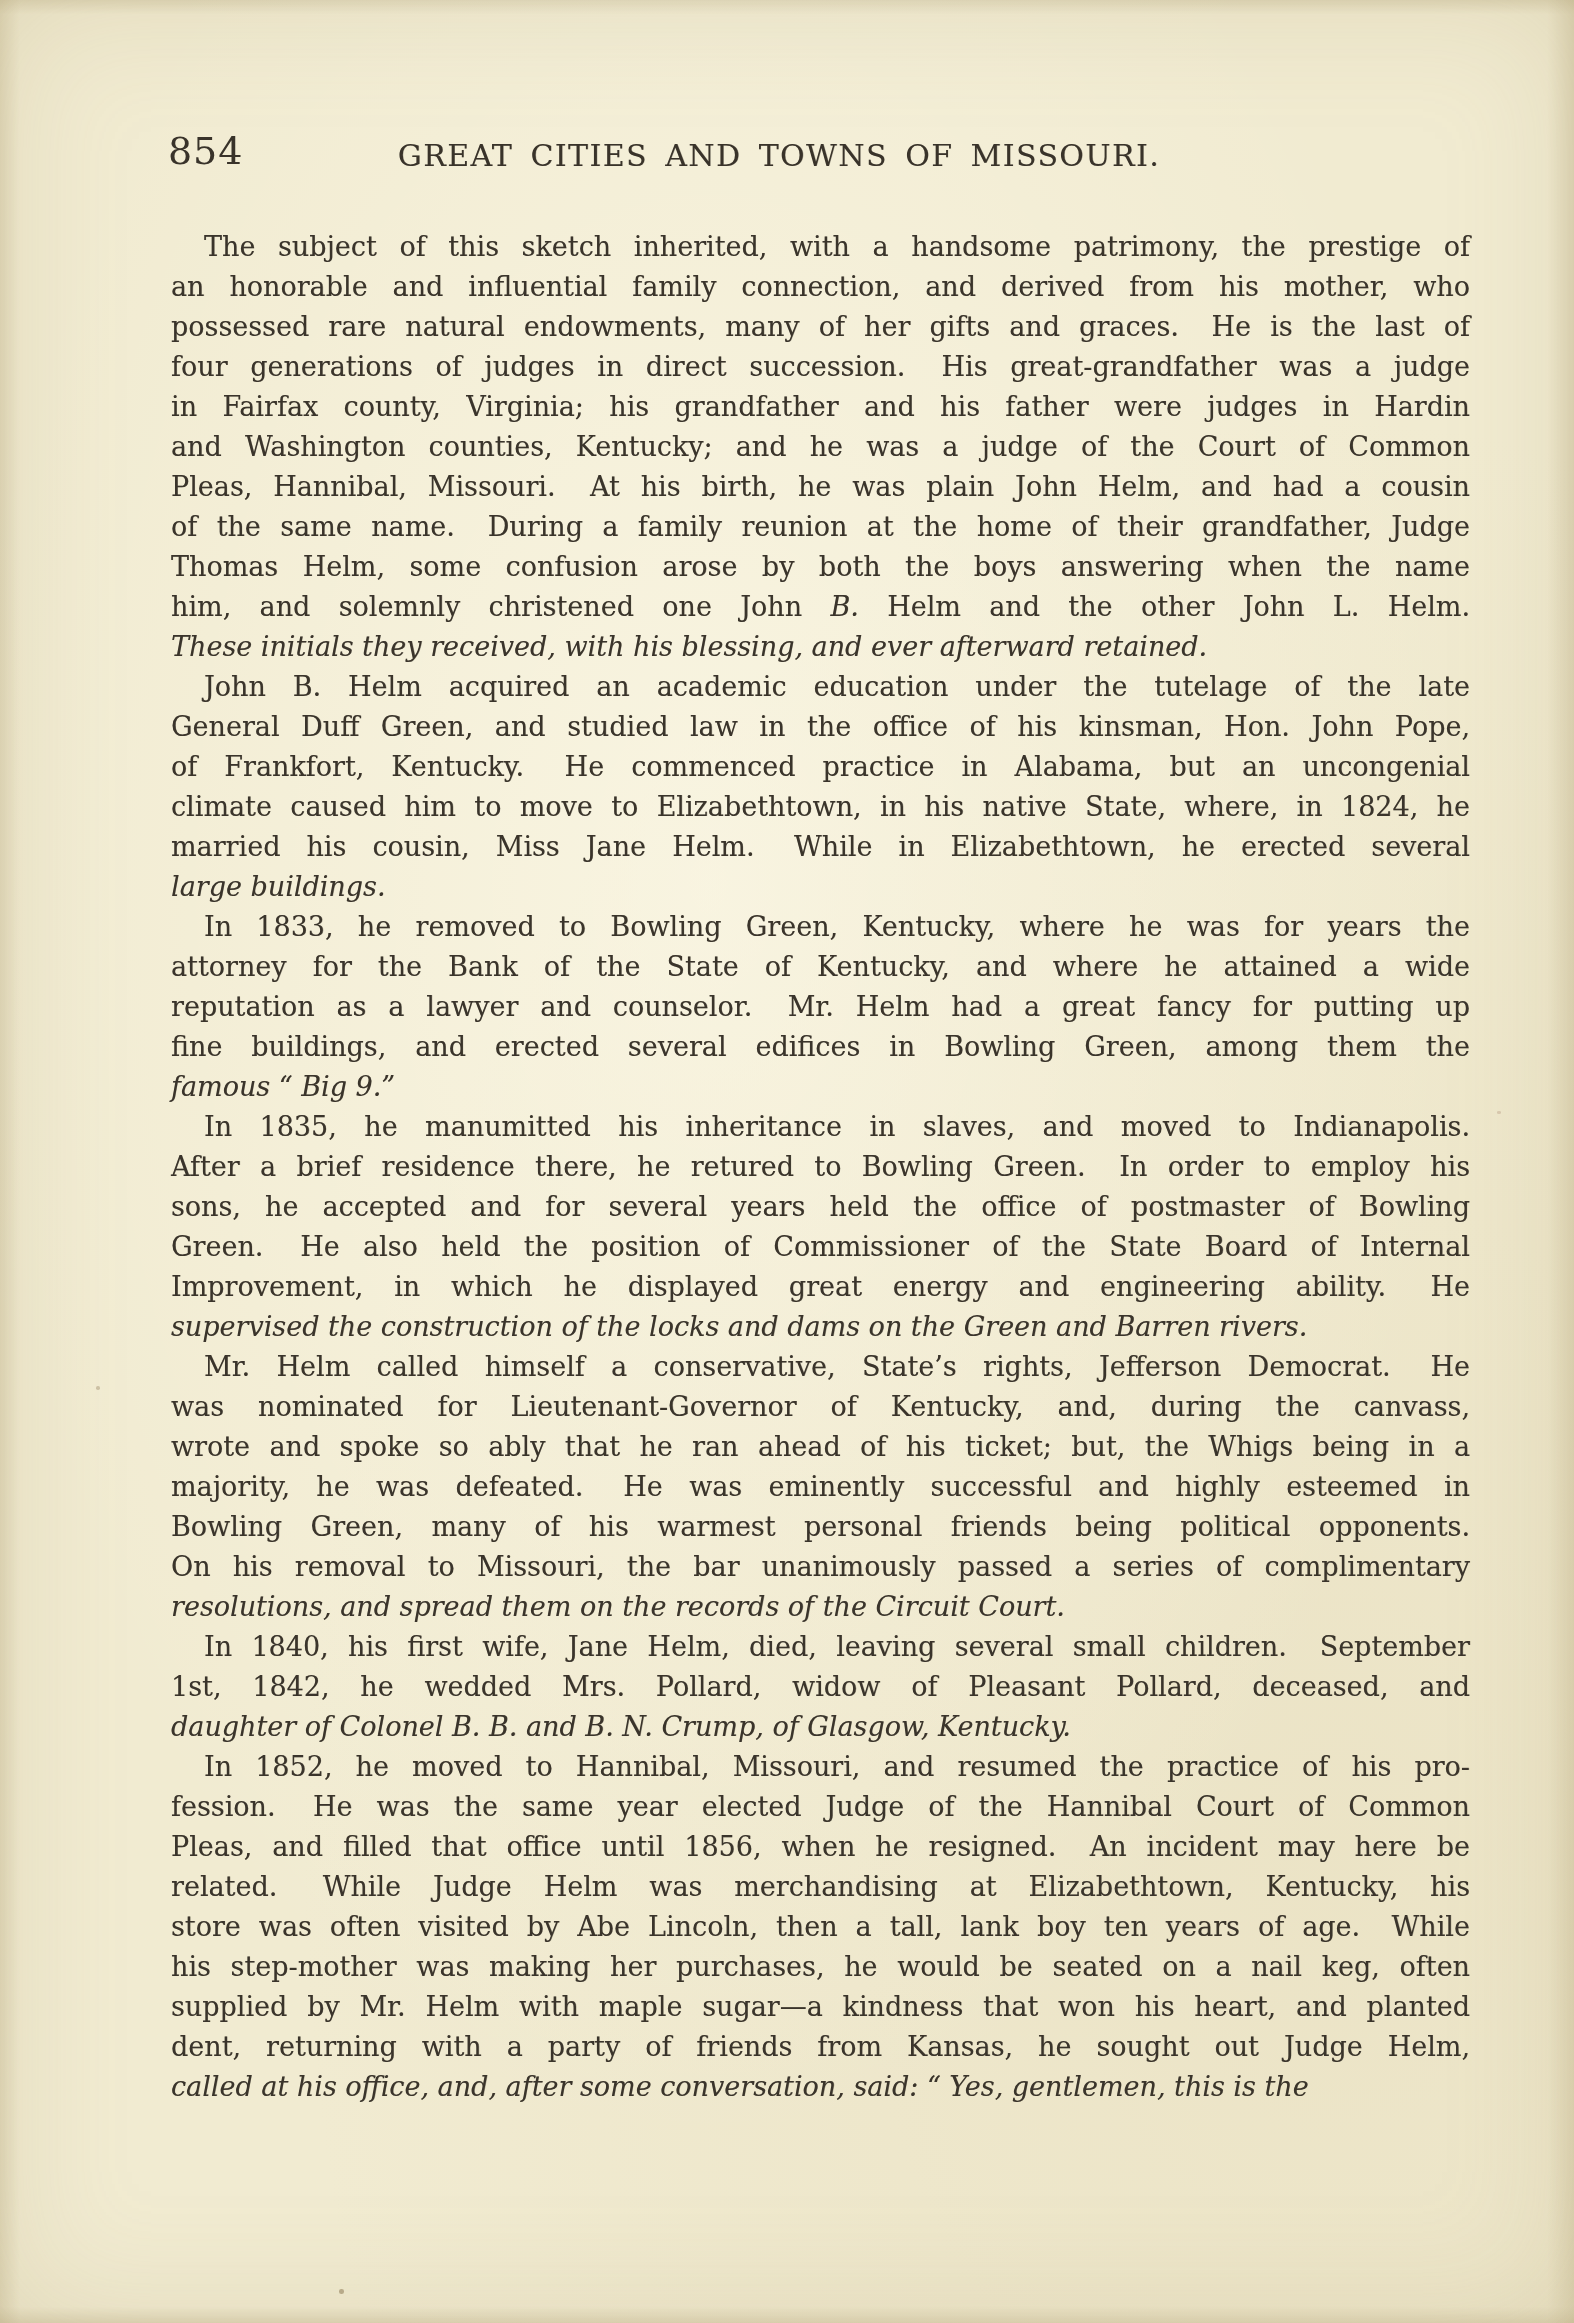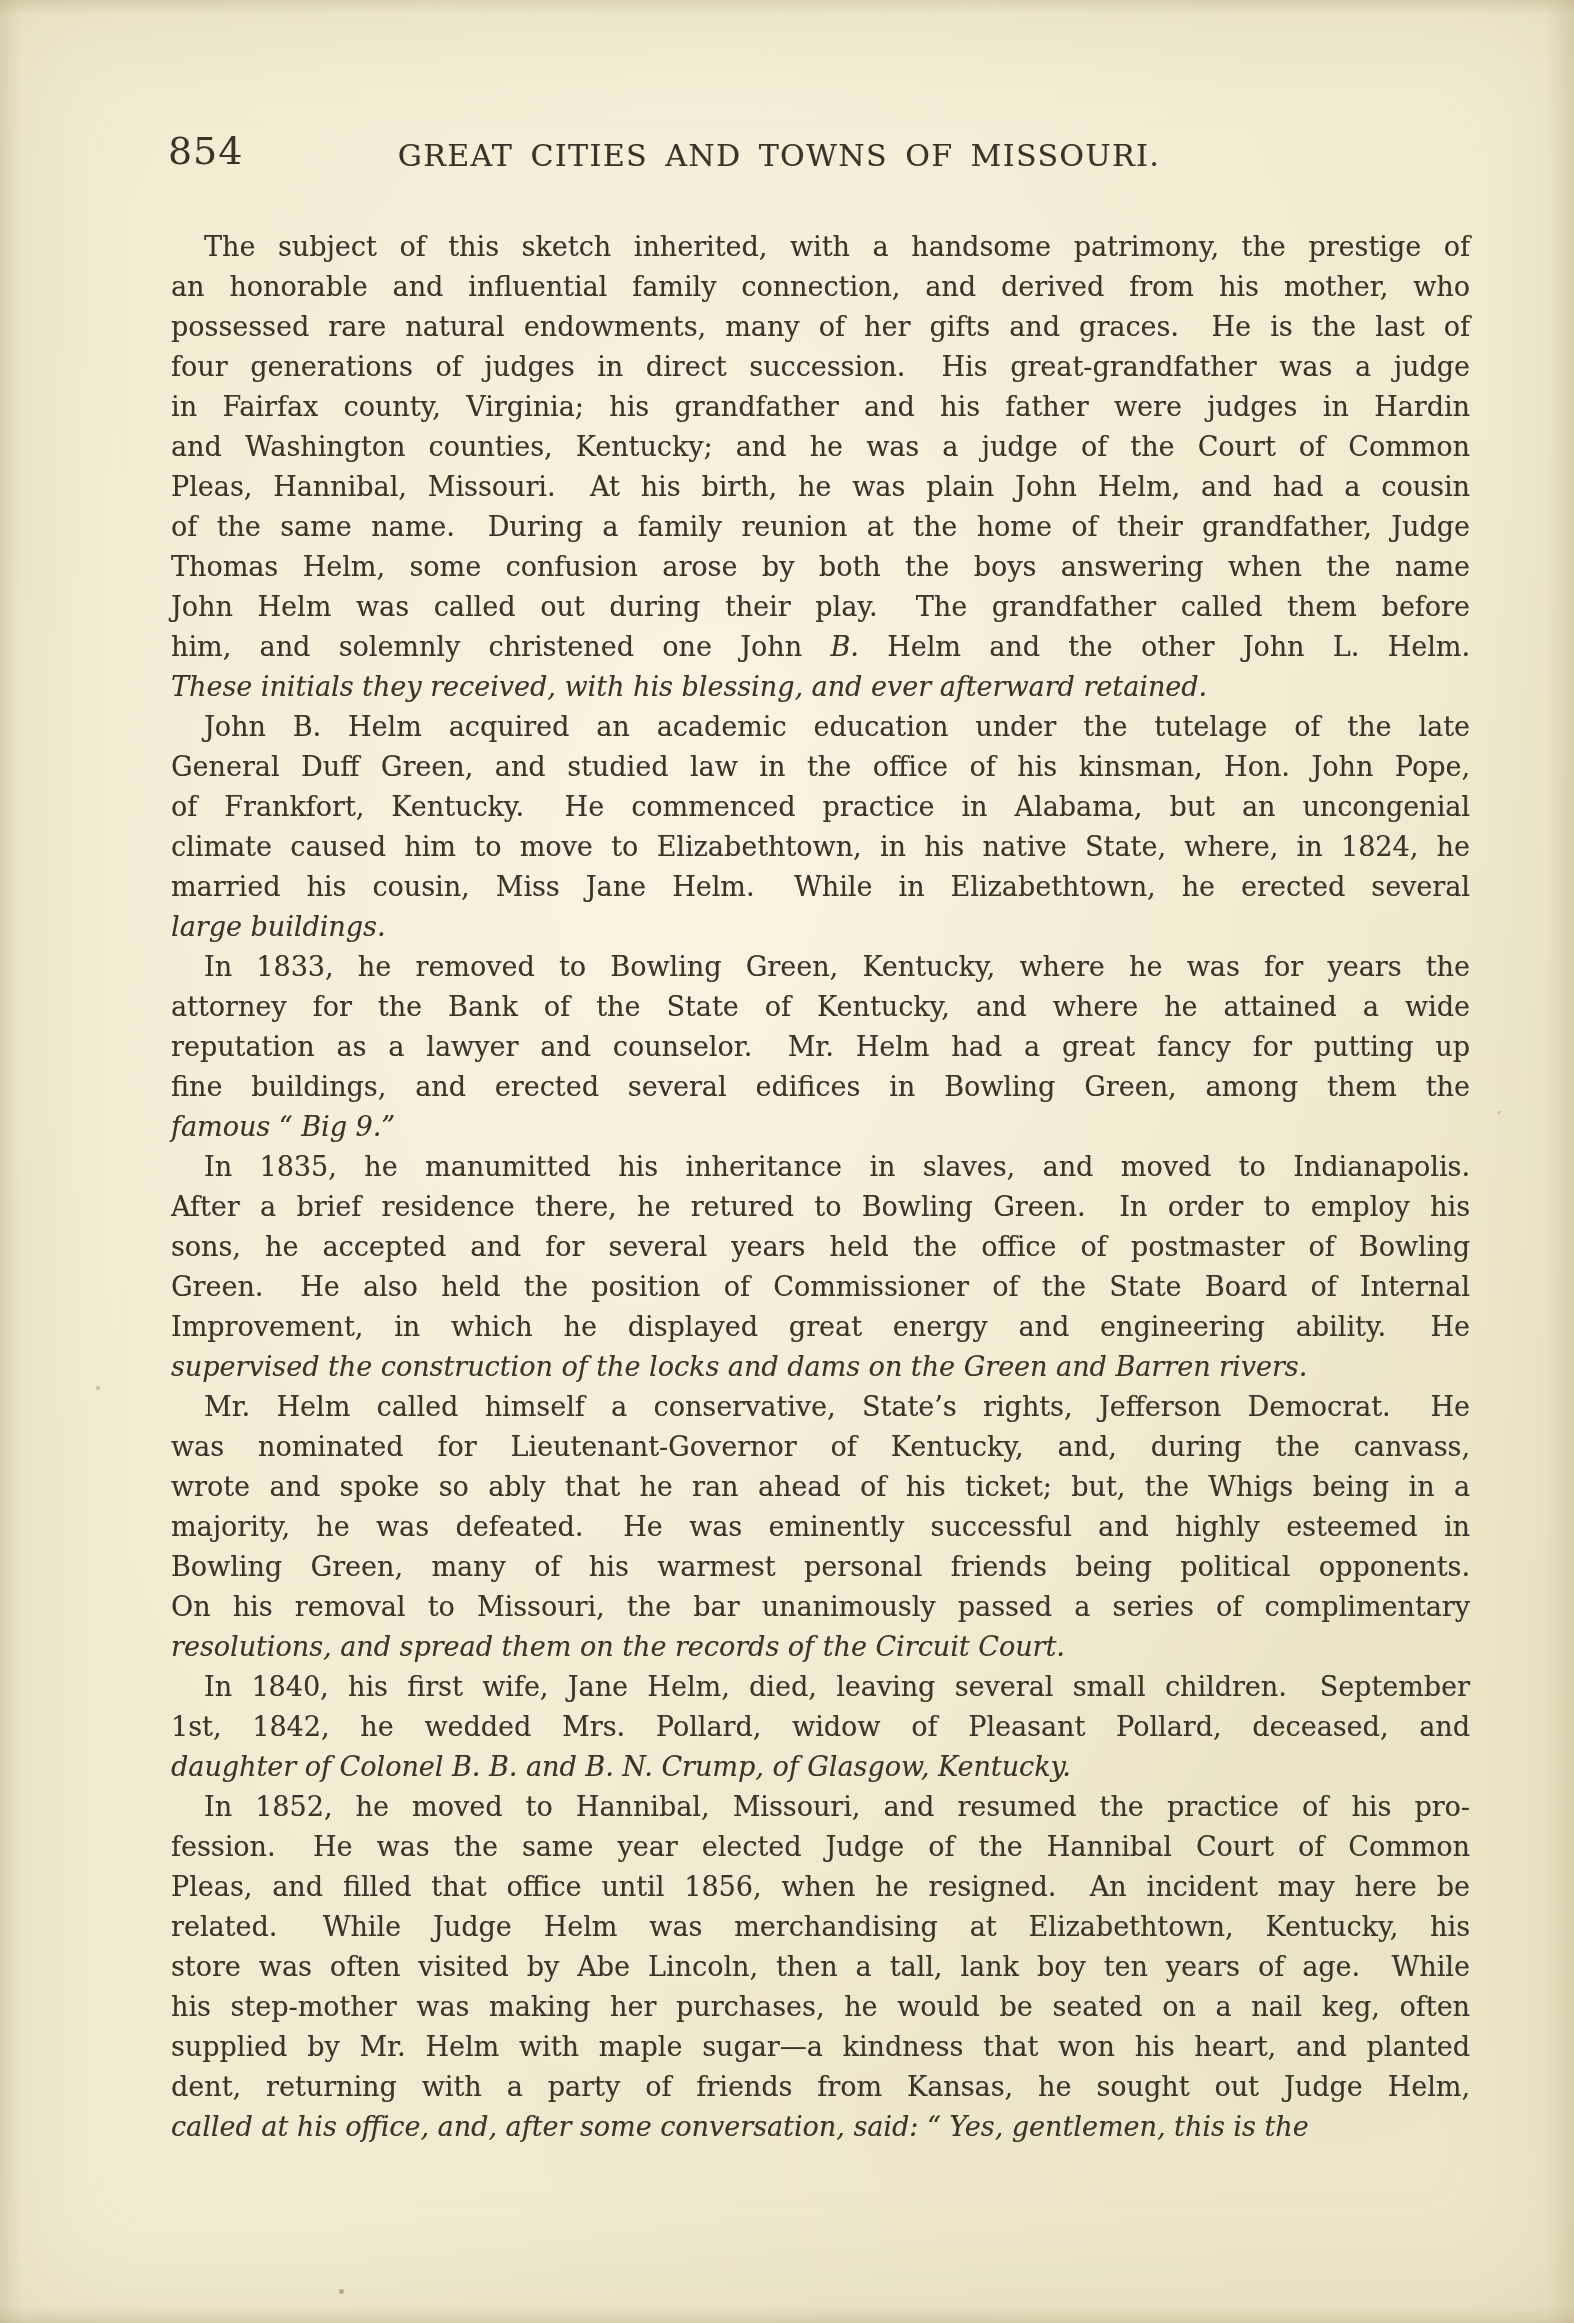--- a/index.html
+++ b/index.html
@@ -64,21 +64,20 @@
       <p class="para">
         <span class="line first">The subject of this sketch inherited, with a handsome patrimony, the prestige of</span>
         <span class="line">an honorable and influential family connection, and derived from his mother, who</span>
         <span class="line">possessed rare natural endowments, many of her gifts and graces.  He is the last of</span>
         <span class="line">four generations of judges in direct succession.  His great-grandfather was a judge</span>
         <span class="line">in Fairfax county, Virginia; his grandfather and his father were judges in Hardin</span>
         <span class="line">and Washington counties, Kentucky; and he was a judge of the Court of Common</span>
         <span class="line">Pleas, Hannibal, Missouri.  At his birth, he was plain John Helm, and had a cousin</span>
         <span class="line">of the same name.  During a family reunion at the home of their grandfather, Judge</span>
         <span class="line">Thomas Helm, some confusion arose by both the boys answering when the name</span>
-        <span class="line">John Helm was called out during their play.  The grandfather called them before</span>
         <span class="line">him, and solemnly christened one John <i>B.</i> Helm and the other John L. Helm.</span>
         <span class="line last">These initials they received, with his blessing, and ever afterward retained.</span>
       </p>
       <p class="para">
         <span class="line first">John B. Helm acquired an academic education under the tutelage of the late</span>
         <span class="line">General Duff Green, and studied law in the office of his kinsman, Hon. John Pope,</span>
         <span class="line">of Frankfort, Kentucky.  He commenced practice in Alabama, but an uncongenial</span>
         <span class="line">climate caused him to move to Elizabethtown, in his native State, where, in 1824, he</span>
         <span class="line">married his cousin, Miss Jane Helm.  While in Elizabethtown, he erected several</span>
         <span class="line last">large buildings.</span>

